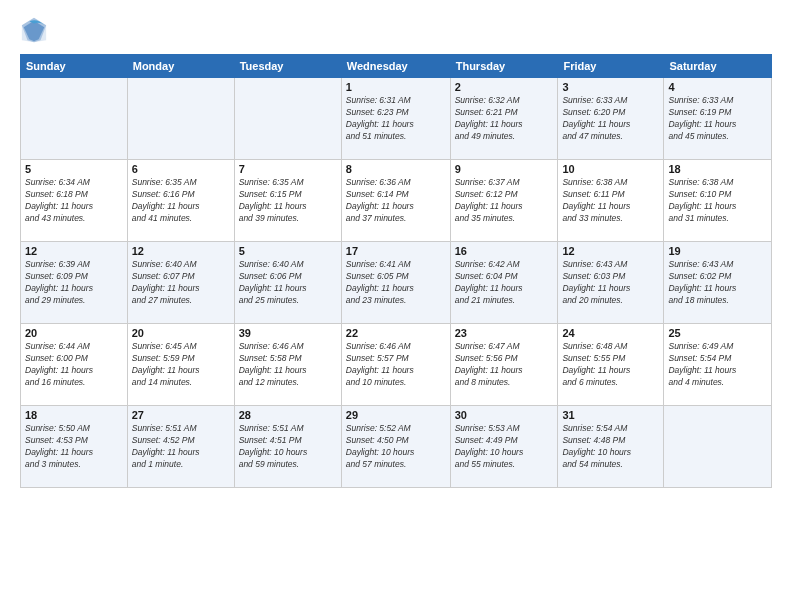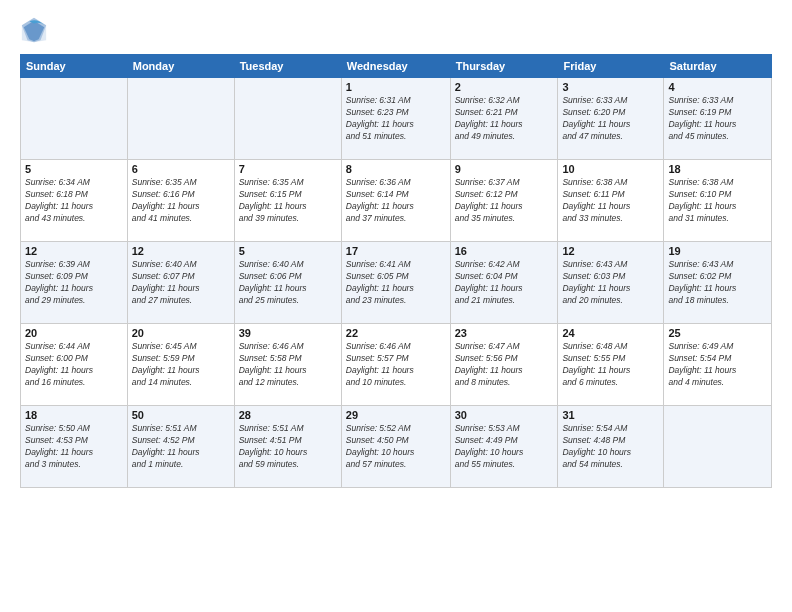--- a/index.html
+++ b/index.html
@@ -238,21 +238,21 @@
             <span class="day-num">25</span>
             <div class="day-info">Sunrise: 6:49 AM<br>Sunset: 5:54 PM<br>Daylight: 11 hours<br>and 4 minutes.</div>
           </td>
         </tr>
         <tr class="row-shaded">
           <td>
             <span class="day-num">18</span>
             <div class="day-info">Sunrise: 5:50 AM<br>Sunset: 4:53 PM<br>Daylight: 11 hours<br>and 3 minutes.</div>
           </td>
           <td>
-            <span class="day-num">50</span>
+            <span class="day-num">27</span>
             <div class="day-info">Sunrise: 5:51 AM<br>Sunset: 4:52 PM<br>Daylight: 11 hours<br>and 1 minute.</div>
           </td>
           <td>
             <span class="day-num">28</span>
             <div class="day-info">Sunrise: 5:51 AM<br>Sunset: 4:51 PM<br>Daylight: 10 hours<br>and 59 minutes.</div>
           </td>
           <td>
             <span class="day-num">29</span>
             <div class="day-info">Sunrise: 5:52 AM<br>Sunset: 4:50 PM<br>Daylight: 10 hours<br>and 57 minutes.</div>
           </td>

